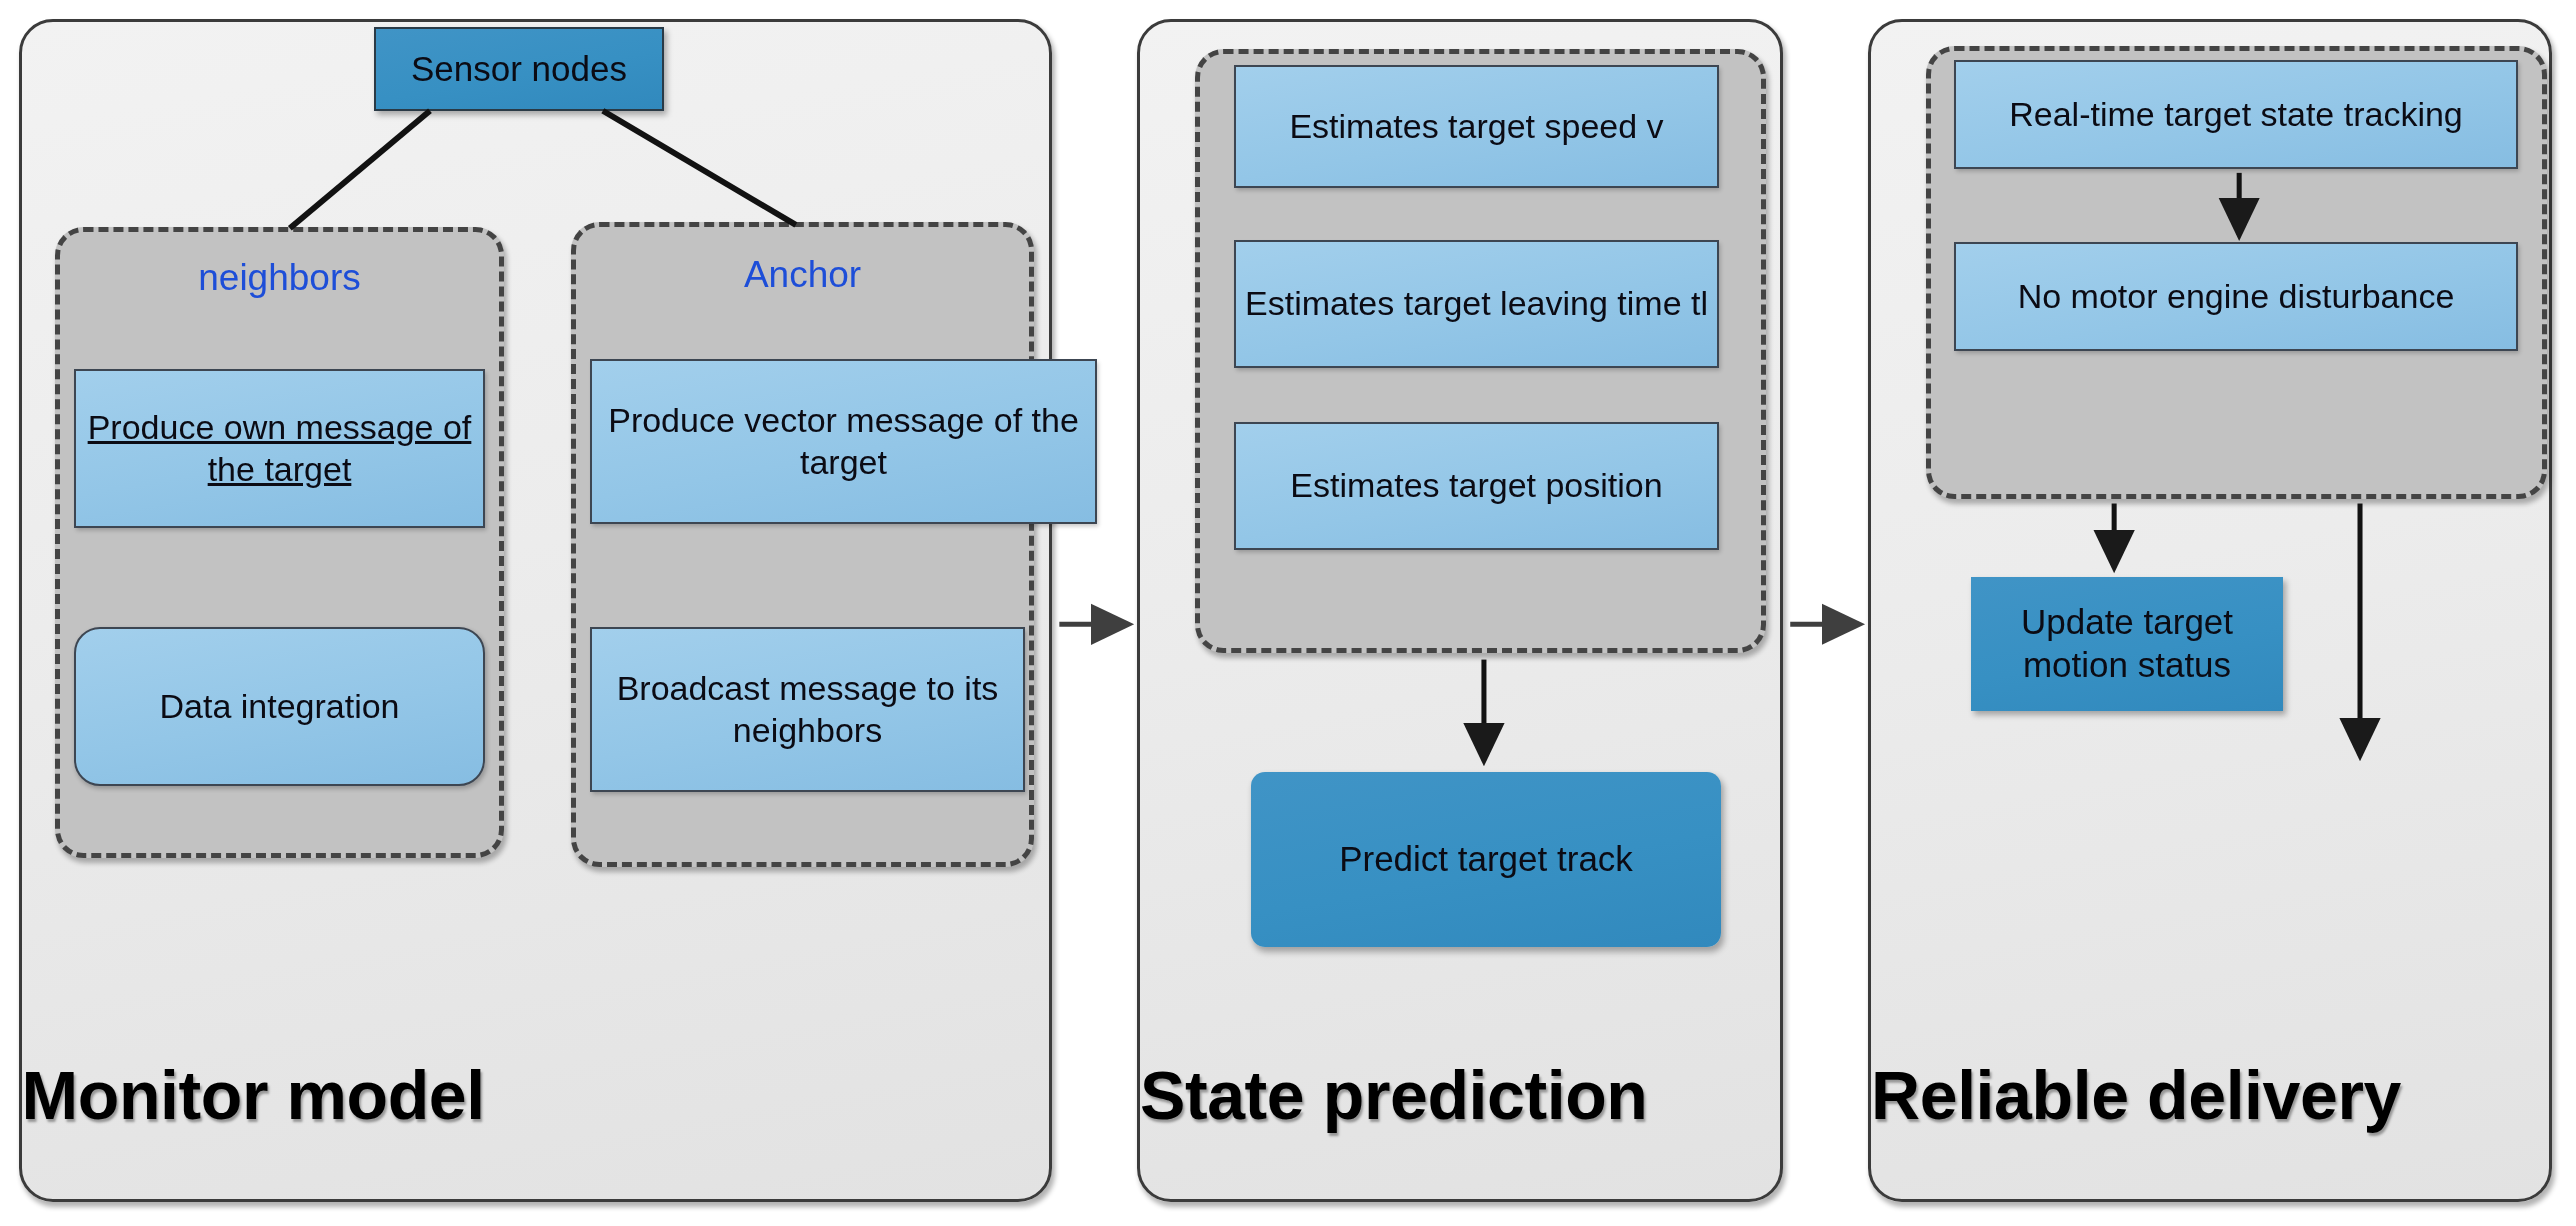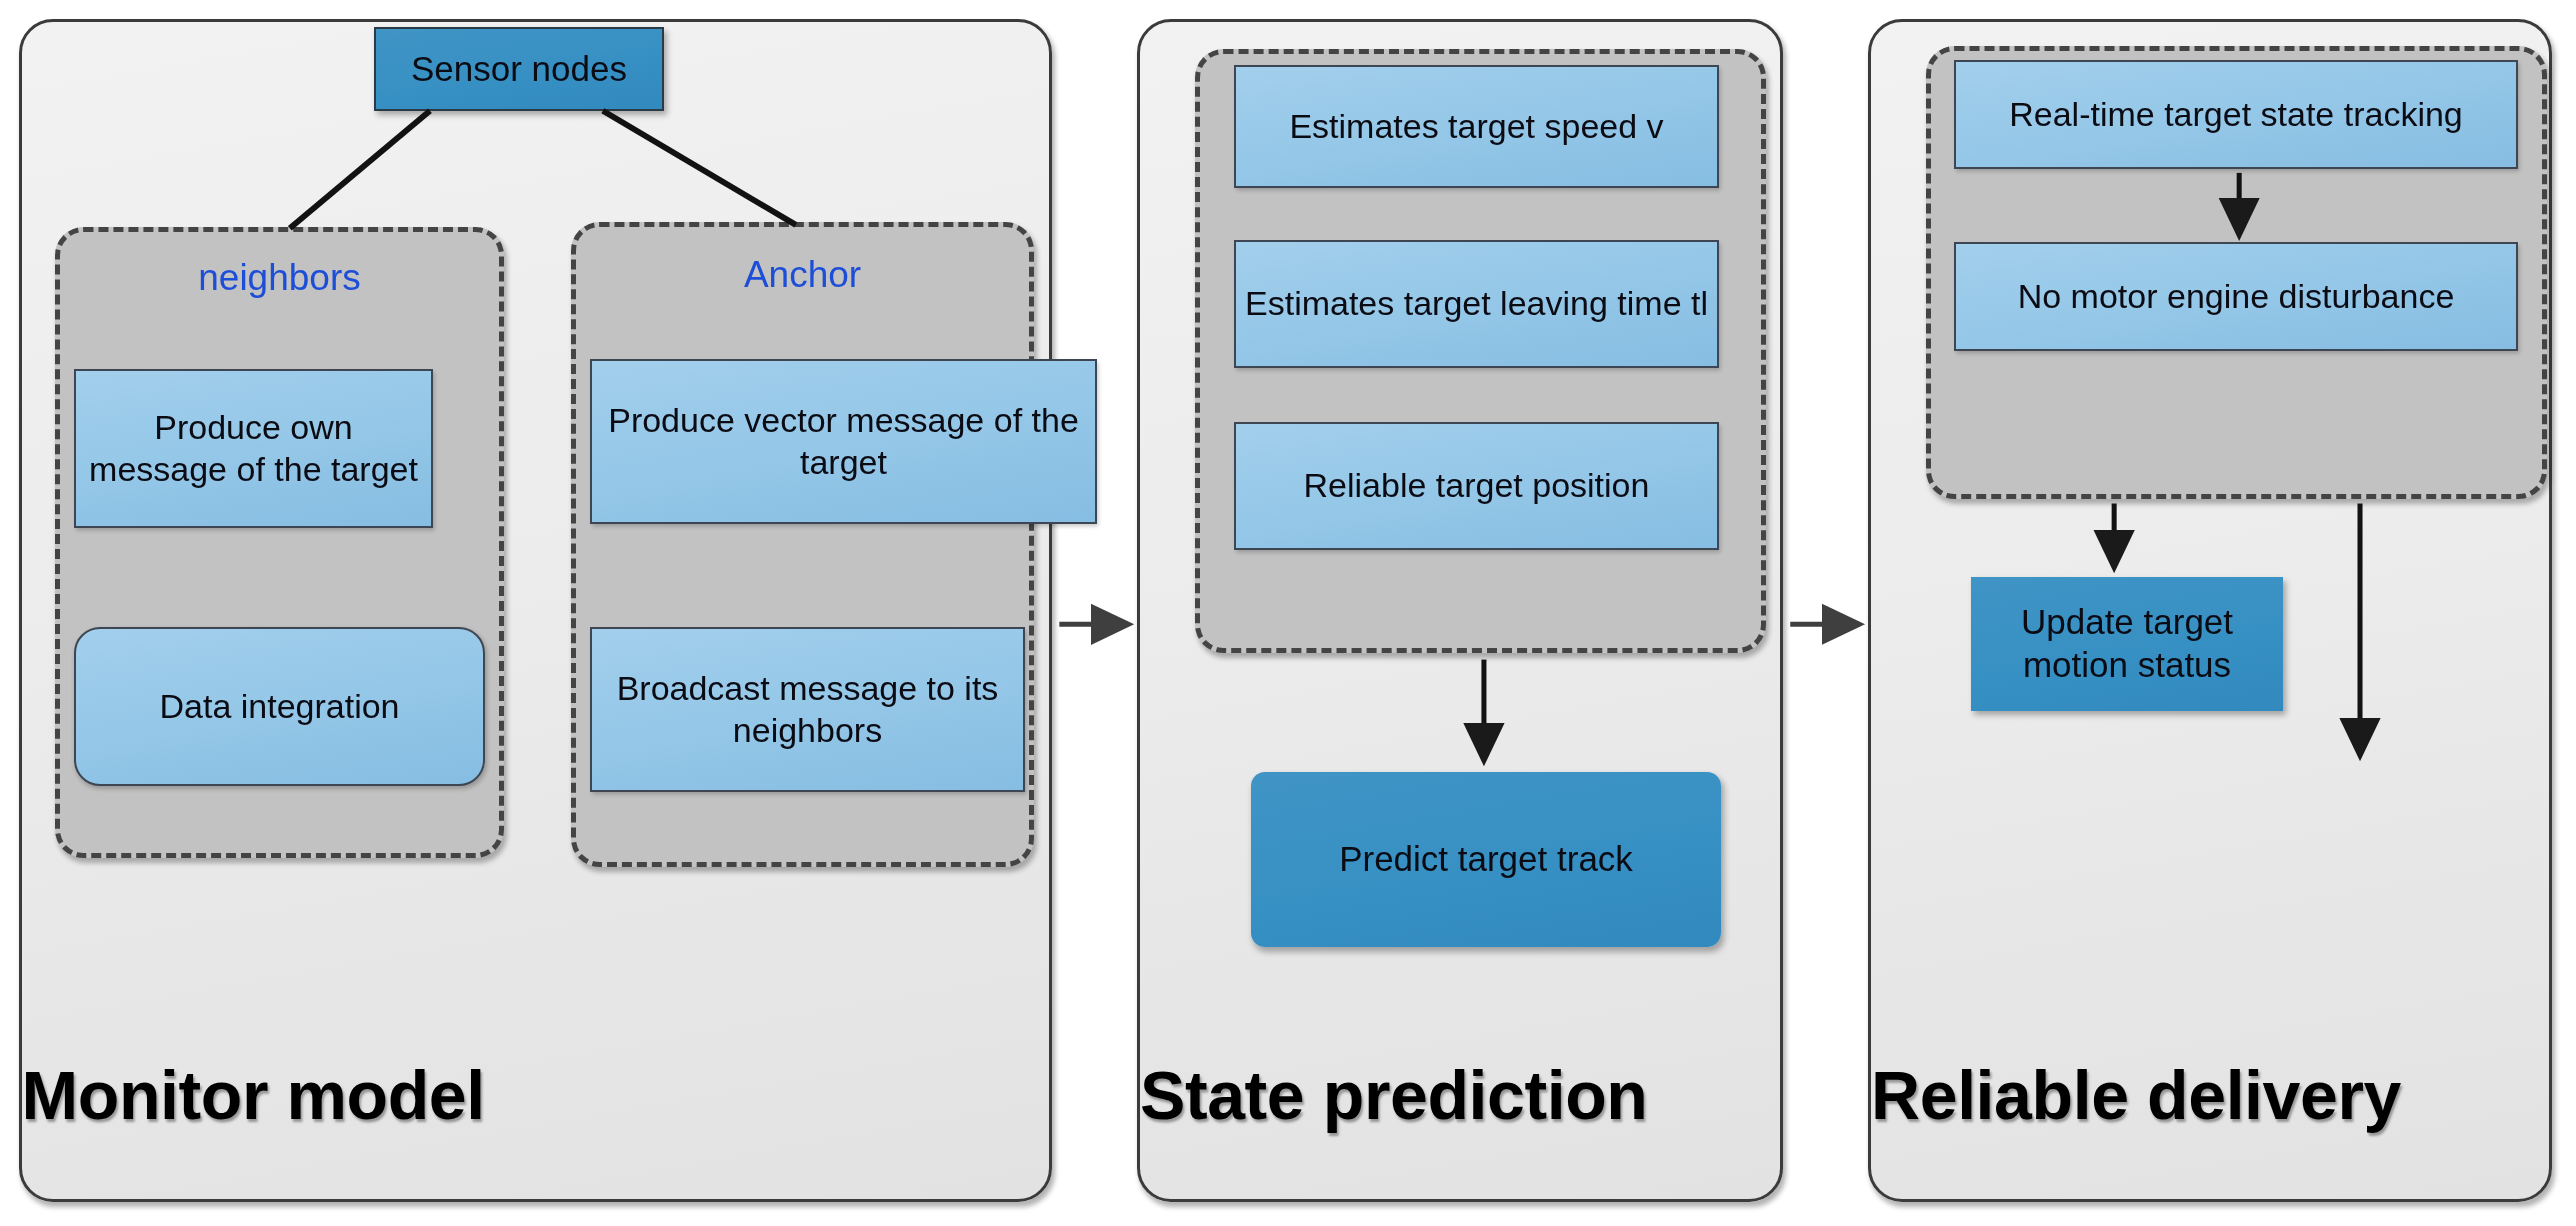--- a/index.html
+++ b/index.html
@@ -77,39 +77,39 @@
 
 <div id="stage">
 
   <div class="panel" style="left:18.5px;top:19.3px;width:1033px;height:1183px;">
     <div class="panel-title" style="bottom:65px;">Monitor model</div>
   </div>
 
   <div class="group" style="left:55px;top:227px;width:449px;height:631px;">
     <div class="group-label" style="top:25px;">neighbors</div>
   </div>
-  <div class="box light" style="left:74px;top:369px;width:359px;height:159px;">Produce own message of the target</div>
+  <div class="box light" style="left:74px;top:369px;width:411px;height:159px;text-decoration:underline;">Produce own message of the target</div>
   <div class="box light" style="left:74px;top:627px;width:411px;height:159px;border-radius:26px;">Data integration</div>
 
   <div class="group" style="left:571px;top:222px;width:463px;height:645px;">
     <div class="group-label" style="top:27px;">Anchor</div>
   </div>
   <div class="box light" style="left:590px;top:359px;width:507px;height:165px;">Produce  vector message of the target</div>
   <div class="box light" style="left:590px;top:627px;width:435px;height:165px;">Broadcast message to its neighbors</div>
 
   <div class="box dark" style="left:374px;top:27px;width:290px;height:84px;">Sensor nodes</div>
 
   <div class="panel" style="left:1137px;top:19.3px;width:646px;height:1183px;">
     <div class="panel-title" style="bottom:65px;">State prediction</div>
   </div>
 
   <div class="group" style="left:1195px;top:49px;width:571px;height:604px;"></div>
   <div class="box light" style="left:1234px;top:65px;width:485px;height:123px;">Estimates target speed v</div>
   <div class="box light" style="left:1234px;top:240px;width:485px;height:128px;">Estimates target leaving time  tl</div>
-  <div class="box light" style="left:1234px;top:422px;width:485px;height:128px;">Reliable target position</div>
+  <div class="box light" style="left:1234px;top:422px;width:485px;height:128px;">Estimates target position</div>
 
   <div class="box darknb" style="left:1251px;top:772px;width:470px;height:175px;border-radius:14px;">Predict target track</div>
 
   <div class="panel" style="left:1868px;top:19.3px;width:684px;height:1183px;">
     <div class="panel-title" style="bottom:65px;">Reliable delivery</div>
   </div>
 
   <div class="group" style="left:1926px;top:46px;width:621px;height:453px;"></div>
   <div class="box light" style="left:1954px;top:60px;width:564px;height:109px;">Real-time target state tracking</div>
   <div class="box light" style="left:1954px;top:242px;width:564px;height:109px;">No motor engine disturbance</div>

